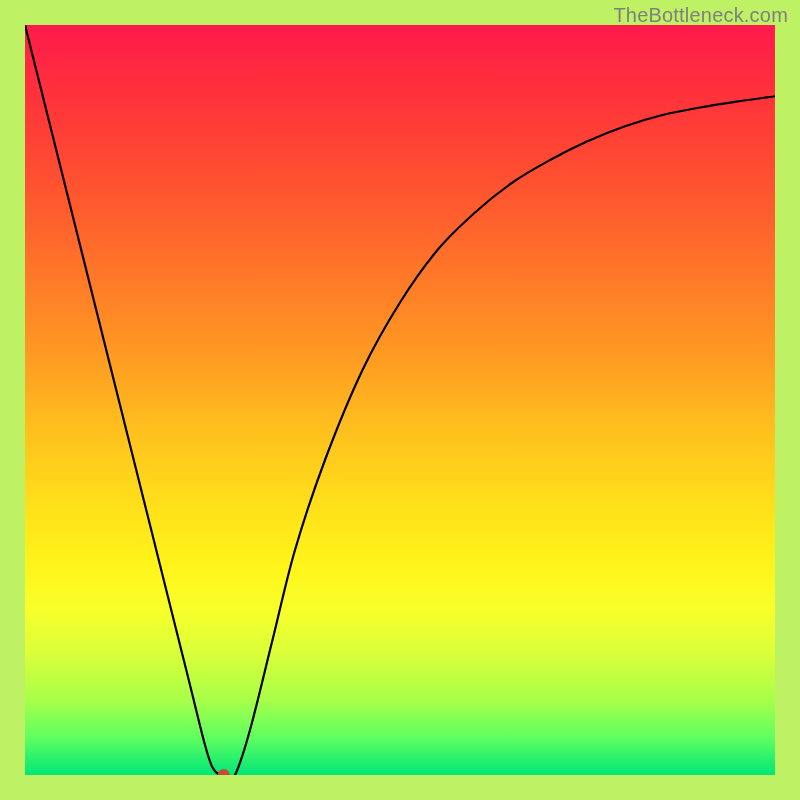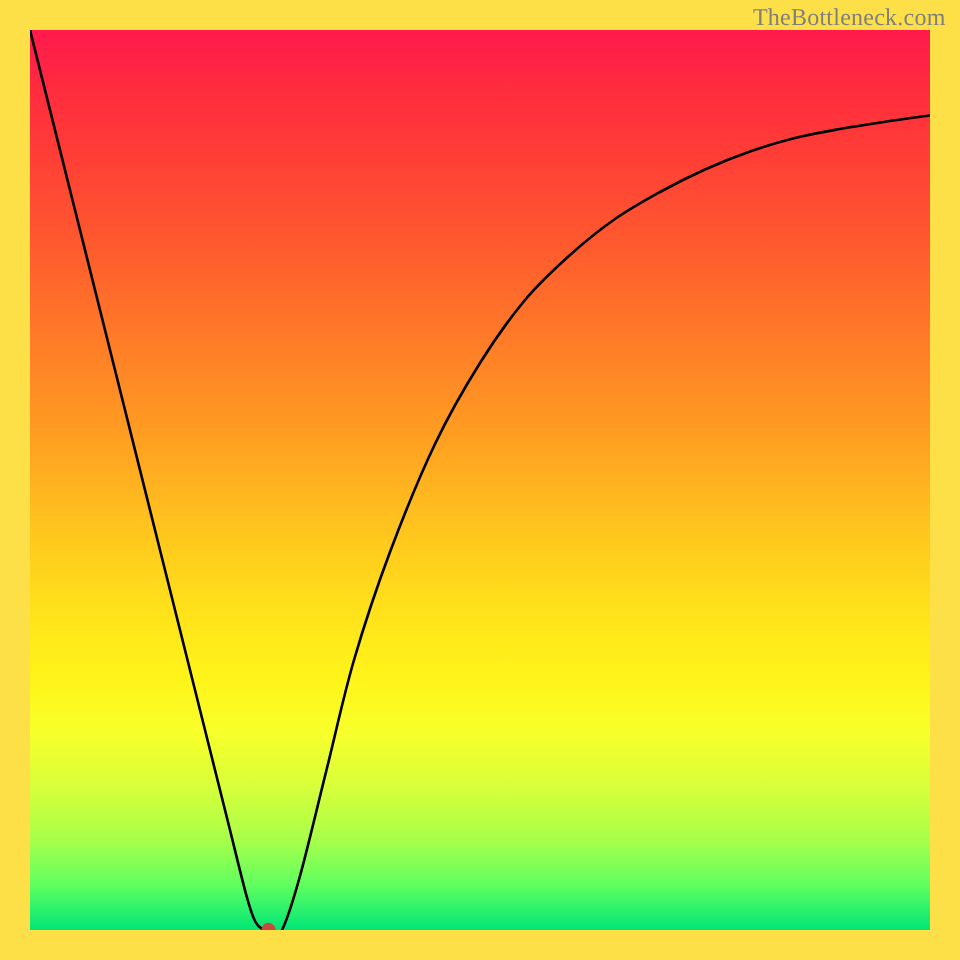--- a/index.html
+++ b/index.html
@@ -10,22 +10,21 @@
     background: #000;
     overflow: hidden;
     font-family: Arial, Helvetica, sans-serif;
   }
   .frame {
     position: absolute;
     top: 0;
     left: 0;
     width: 800px;
     height: 800px;
-    background: #fde047;
-    font-family: Liberation Serif, serif;
+    background: #bef264;
   }
   .plot {
     position: absolute;
     left: 25px;
     top: 25px;
     width: 750px;
     height: 750px;
     
     background: linear-gradient(to bottom,
       #ff1a4d 0%,

